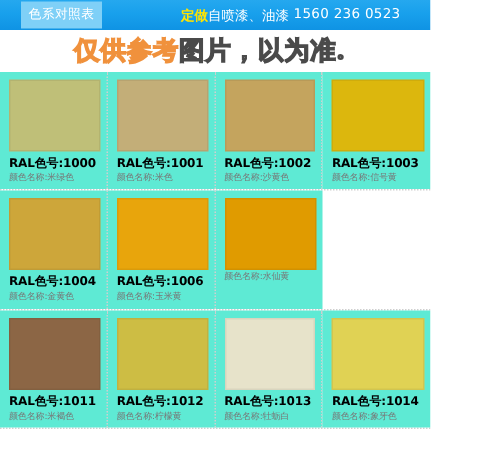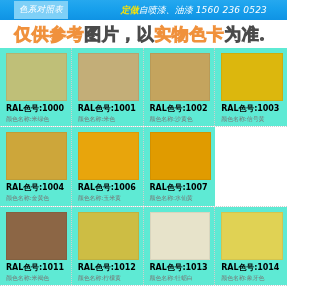--- a/index.html
+++ b/index.html
@@ -15,21 +15,20 @@
     position: relative;
   }
 
   
   .header {
     position: relative;
     height: 20px;
     width: 287px;
     background: linear-gradient(to bottom, #25a8ef 0%, #18a0ec 45%, #0f93e4 100%);
     overflow: hidden;
-    font-style: italic;
   }
   .header-tab {
     position: absolute;
     left: 14px;
     top: 1px;
     height: 18px;
     padding: 0 5px;
     display: flex;
     align-items: center;
     background: #7fd0f7;
@@ -129,21 +128,20 @@
     <span class="hr-yellow">定做</span>
     <span class="hr-white">自喷漆、油漆</span>
     <span class="hr-phone">1560 236 0523</span>
   </div>
 </div>
 
 <div class="watermark">
   <span class="wm-char wm-orange">仅供参考</span>
   <span class="wm-char wm-dark">图片</span>
   <span class="wm-char wm-dark">，以</span>
-  <span class="wm-char wm-orange">实物色卡</span>
   <span class="wm-char wm-dark">为准</span>
   <span class="wm-char wm-period">。</span>
 </div>
 
 <div class="grid">
   <div class="row">
     <div class="cell">
       <div class="swatch" style="background-color: rgb(191, 191, 120);"></div>
       <div class="code"><span>RAL色号:</span><span>1000</span></div>
       <div class="cname"><span>颜色名称:</span><span>米绿色</span></div>
@@ -171,21 +169,20 @@
       <div class="code"><span>RAL色号:</span><span>1004</span></div>
       <div class="cname"><span>颜色名称:</span><span>金黄色</span></div>
     </div>
     <div class="cell">
       <div class="swatch" style="background-color: rgb(232, 165, 12);"></div>
       <div class="code"><span>RAL色号:</span><span>1006</span></div>
       <div class="cname"><span>颜色名称:</span><span>玉米黄</span></div>
     </div>
     <div class="cell">
       <div class="swatch" style="background-color: rgb(224, 155, 0);"></div>
-      <div class="code"><span>RAL色号:</span><span>1007</span></div>
       <div class="cname"><span>颜色名称:</span><span>水仙黄</span></div>
     </div>
   </div>
 
   <div class="row">
     <div class="cell">
       <div class="swatch" style="background-color: rgb(140, 102, 69);"></div>
       <div class="code"><span>RAL色号:</span><span>1011</span></div>
       <div class="cname"><span>颜色名称:</span><span>米褐色</span></div>
     </div>

